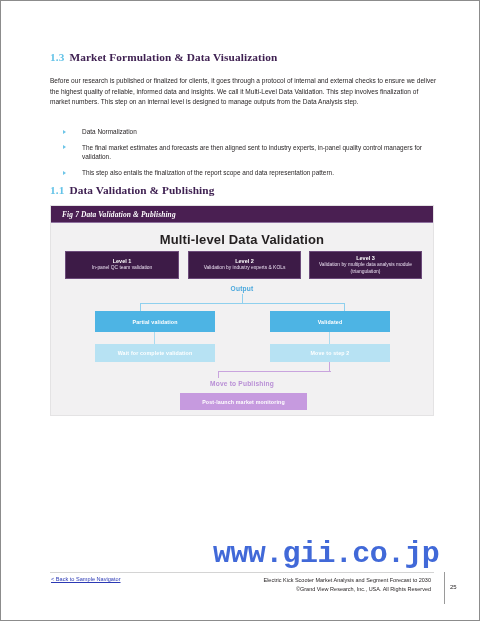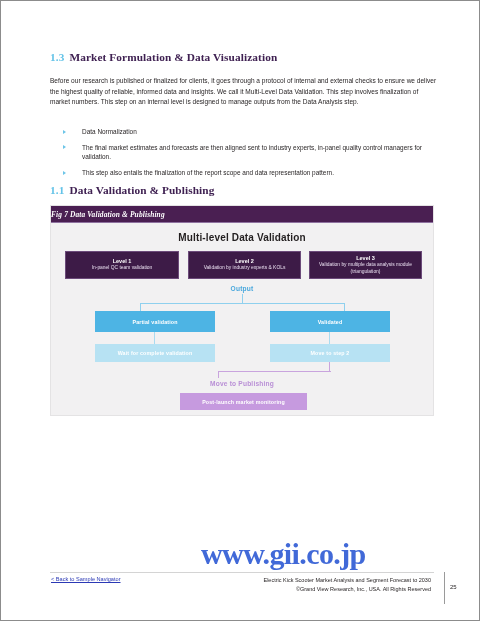--- a/index.html
+++ b/index.html
@@ -67,38 +67,38 @@
     left: 49px; top: 204px;
     width: 384px; height: 211px;
     background: #f2f1f2;
     border: 1px solid #e4e3e4;
   }
   .fig-header {
     height: 17px;
     background: #4a1f52;
     border-bottom: 1px solid #8f72a0;
     display: flex; align-items: center;
-    padding-left: 0;
+    padding-left: 11px;
   }
   .fig-header .fig-title {
     font-family: "Liberation Serif", serif;
     font-style: italic;
     font-weight: bold;
     font-size: 7.4px;
     color: #ffffff;
     letter-spacing: .15px;
   }
 
   .fig-body { position: relative; width: 100%; height: 193px; }
 
   .mlv-title {
     position: absolute;
     top: 9px; left: 0; right: 0;
     text-align: center;
-    font-size: 10px;
+    font-size: 13px;
     font-weight: bold;
     color: #231f20;
     letter-spacing: .15px;
   }
 
   
   .level-box {
     position: absolute;
     top: 28px;
     height: 28px;
@@ -197,22 +197,22 @@
     background: #c69adf;
     display: flex; align-items: center; justify-content: center;
   }
   #box-postlaunch span {
     font-size: 5.3px; font-weight: bold; color: #ffffff; letter-spacing: .15px;
   }
 
   
   .watermark {
     position: absolute;
-    left: 200px; top: 536px;
-    font-family: Liberation Serif, serif;
+    left: 212px; top: 536px;
+    font-family: Liberation Mono, monospace;
     font-weight: bold;
     font-size: 30px;
     color: #4169d8;
     letter-spacing: -0.6px;
     white-space: nowrap;
   }
 
   
   .footer-rule {
     position: absolute;

